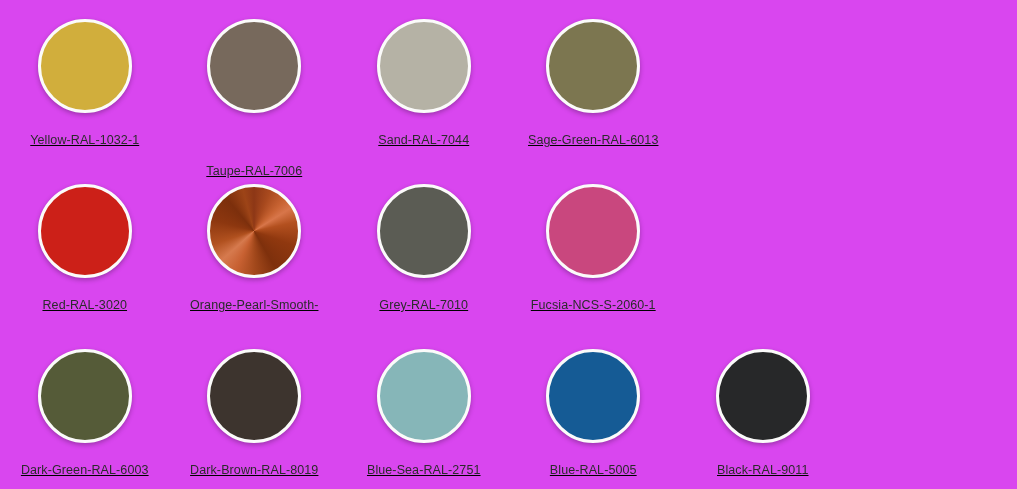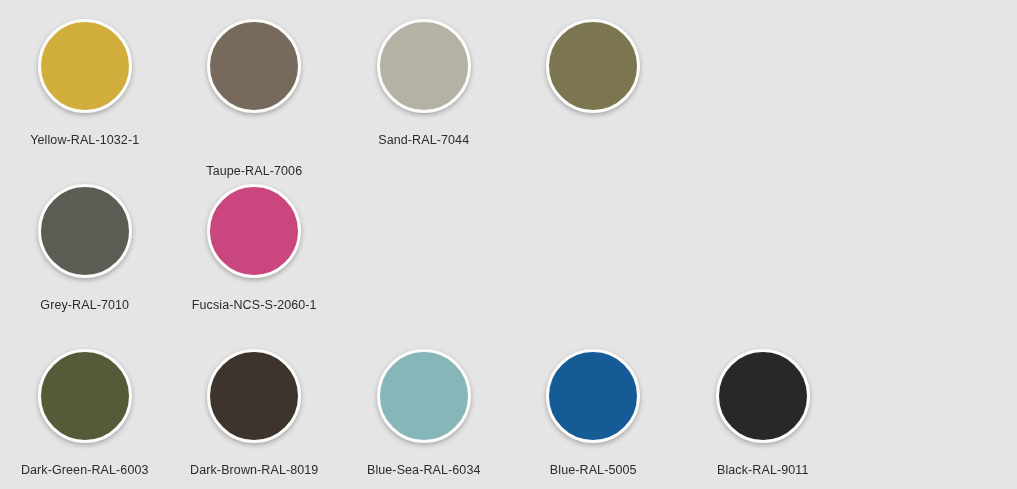--- a/index.html
+++ b/index.html
@@ -87,21 +87,21 @@
     line-height: 16px;
     color: #2b2b2b;
     letter-spacing: 0.1px;
     text-align: center;
     white-space: nowrap;
   }
 </style>
 </head>
 <body>
 
-<div id="palette-board" style="background: #e5e5e5;">
+<div id="palette-board" style="background: #d946ef; text-decoration: underline;">
     <div class="swatch-row">
       <div class="swatch-cell">
         <div class="swatch-disc-wrap">
           <div class="swatch-disc" style="background-color: rgb(209, 174, 60); border-color: rgb(251, 251, 250);"></div>
         </div>
         <div class="swatch-label" style="color: rgb(43, 43, 43);">Yellow-RAL-1032-1</div>
       </div>
       <div class="swatch-cell">
         <div class="swatch-disc-wrap">
           <div class="swatch-disc" style="background-color: rgb(119, 105, 92); border-color: rgb(251, 251, 250);"></div>
@@ -111,23 +111,36 @@
       <div class="swatch-cell">
         <div class="swatch-disc-wrap">
           <div class="swatch-disc" style="background-color: rgb(181, 178, 165); border-color: rgb(251, 251, 250);"></div>
         </div>
         <div class="swatch-label" style="color: rgb(43, 43, 43);">Sand-RAL-7044</div>
       </div>
       <div class="swatch-cell">
         <div class="swatch-disc-wrap">
           <div class="swatch-disc" style="background-color: rgb(124, 118, 80); border-color: rgb(251, 251, 250);"></div>
         </div>
+        <div class="swatch-label" style="color: rgb(43, 43, 43);">Sage-Green-RAL-6013</div>
       </div>
     </div>
     <div class="swatch-row">
+      <div class="swatch-cell">
+        <div class="swatch-disc-wrap">
+          <div class="swatch-disc" style="background-color: rgb(204, 32, 24); border-color: rgb(251, 251, 250);"></div>
+        </div>
+        <div class="swatch-label" style="color: rgb(43, 43, 43);">Red-RAL-3020</div>
+      </div>
+      <div class="swatch-cell">
+        <div class="swatch-disc-wrap">
+          <div class="swatch-disc metallic" style="border-color: rgb(251, 251, 250);"></div>
+        </div>
+        <div class="swatch-label" style="color: rgb(43, 43, 43);">Orange-Pearl-Smooth-</div>
+      </div>
       <div class="swatch-cell">
         <div class="swatch-disc-wrap">
           <div class="swatch-disc" style="background-color: rgb(91, 92, 84); border-color: rgb(251, 251, 250);"></div>
         </div>
         <div class="swatch-label" style="color: rgb(43, 43, 43);">Grey-RAL-7010</div>
       </div>
       <div class="swatch-cell">
         <div class="swatch-disc-wrap">
           <div class="swatch-disc" style="background-color: rgb(201, 71, 126); border-color: rgb(251, 251, 250);"></div>
         </div>
@@ -144,21 +157,21 @@
       <div class="swatch-cell">
         <div class="swatch-disc-wrap">
           <div class="swatch-disc" style="background-color: rgb(61, 52, 46); border-color: rgb(251, 251, 250);"></div>
         </div>
         <div class="swatch-label" style="color: rgb(43, 43, 43);">Dark-Brown-RAL-8019</div>
       </div>
       <div class="swatch-cell">
         <div class="swatch-disc-wrap">
           <div class="swatch-disc" style="background-color: rgb(134, 182, 184); border-color: rgb(251, 251, 250);"></div>
         </div>
-        <div class="swatch-label" style="color: rgb(43, 43, 43);">Blue-Sea-RAL-6034</div>
+        <div class="swatch-label" style="color: rgb(43, 43, 43);">Blue-Sea-RAL-2751</div>
       </div>
       <div class="swatch-cell">
         <div class="swatch-disc-wrap">
           <div class="swatch-disc" style="background-color: rgb(21, 91, 149); border-color: rgb(251, 251, 250);"></div>
         </div>
         <div class="swatch-label" style="color: rgb(43, 43, 43);">Blue-RAL-5005</div>
       </div>
       <div class="swatch-cell">
         <div class="swatch-disc-wrap">
           <div class="swatch-disc" style="background-color: rgb(39, 40, 41); border-color: rgb(251, 251, 250);"></div>

